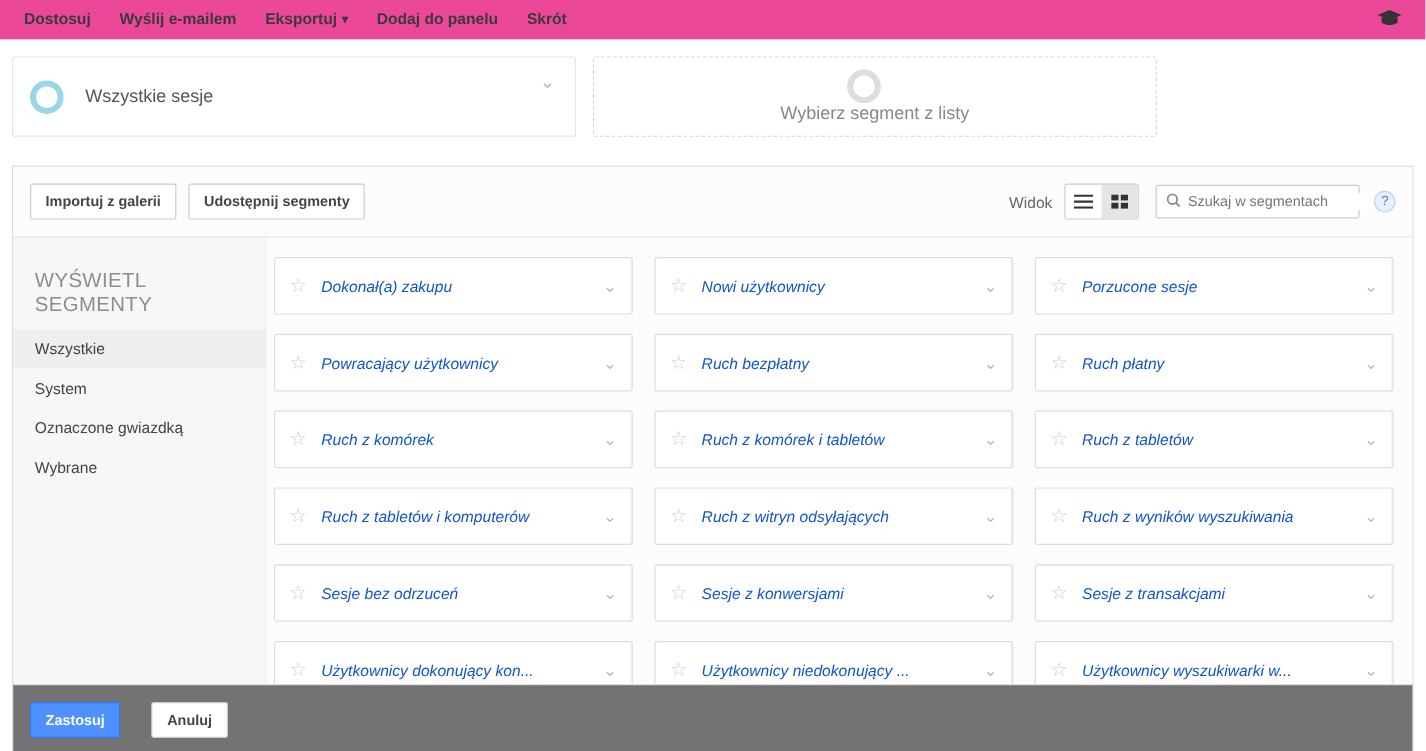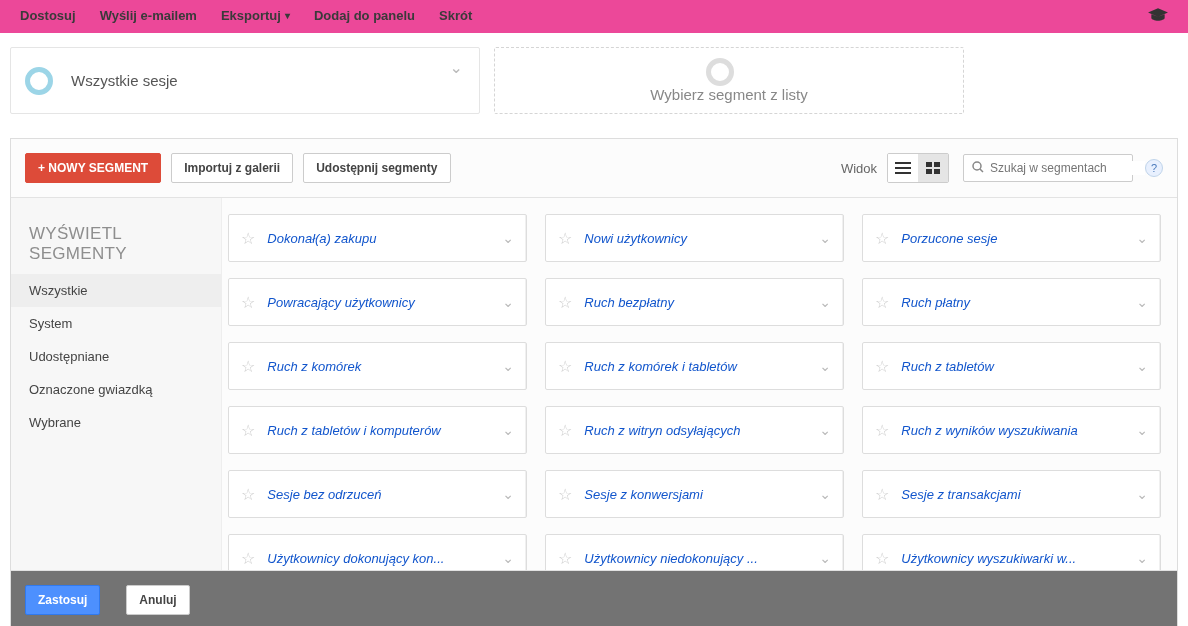--- a/index.html
+++ b/index.html
@@ -86,21 +86,20 @@
   </div>
   <div class="segment-pill dashed">
     <div class="seg-circle grey"></div>
     <div class="seg-text grey">Wybierz segment z listy</div>
   </div>
 </div>
 
 <div class="main-panel">
 
   <div class="toolbar">
-    <button class="btn primary-red">+ NOWY SEGMENT</button>
     <button class="btn">Importuj z galerii</button>
     <button class="btn">Udostępnij segmenty</button>
     <div class="toolbar-right">
       <span class="widok-label">Widok</span>
       <div class="view-toggle">
         <div class="vt-btn">
           <svg width="16" height="12" viewBox="0 0 16 12">
               <path d="M0 0h16v2H0zM0 5h16v2H0zM0 10h16v2H0z" fill="#333"></path>
             </svg>
         </div>
@@ -125,21 +124,20 @@
       <div class="help-circle">?</div>
     </div>
   </div>
 
   <div class="body-row">
     <div class="sidebar">
       <div class="sidebar-header">WYŚWIETL SEGMENTY</div>
       <div id="sidebar-items">
           <div class="sidebar-item active">Wszystkie</div>
           <div class="sidebar-item">System</div>
-          <div class="sidebar-item">Udostępniane</div>
           <div class="sidebar-item">Oznaczone gwiazdką</div>
           <div class="sidebar-item">Wybrane</div>
         </div>
     </div>
     <div class="grid-area">
       <div class="grid" id="segments-grid">
           <div class="seg-card">
             <span class="star">☆</span>
             <span class="label">Dokonał(a) zakupu</span>
             <span class="caret">⌄</span>

